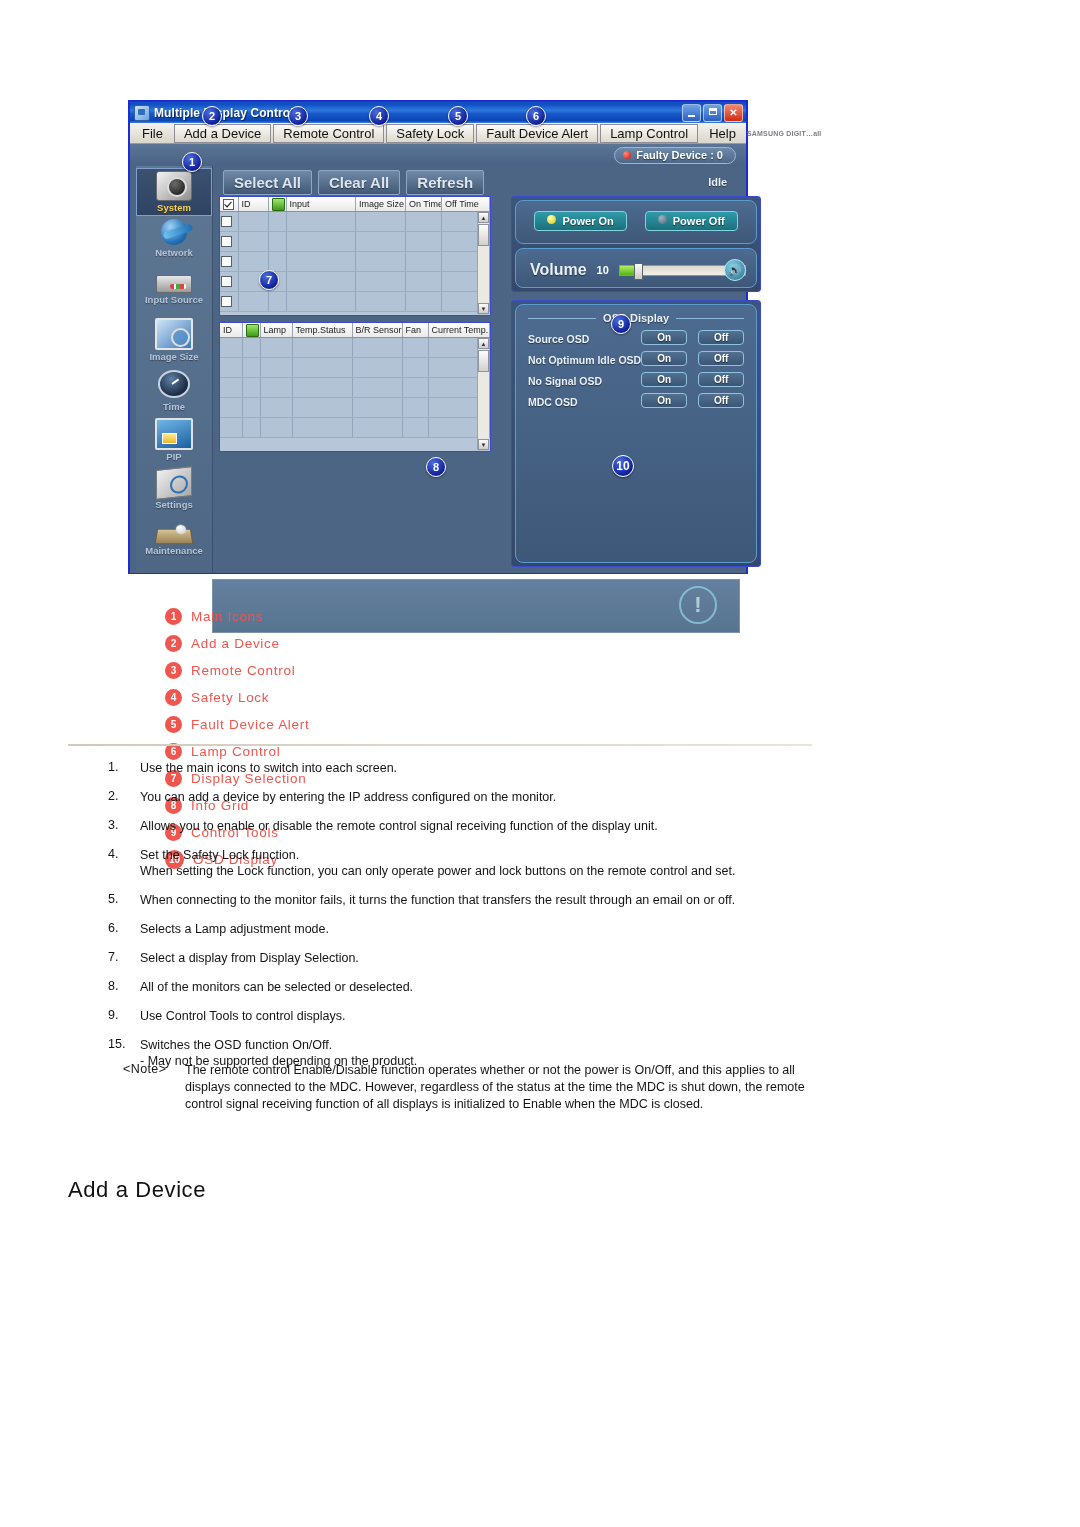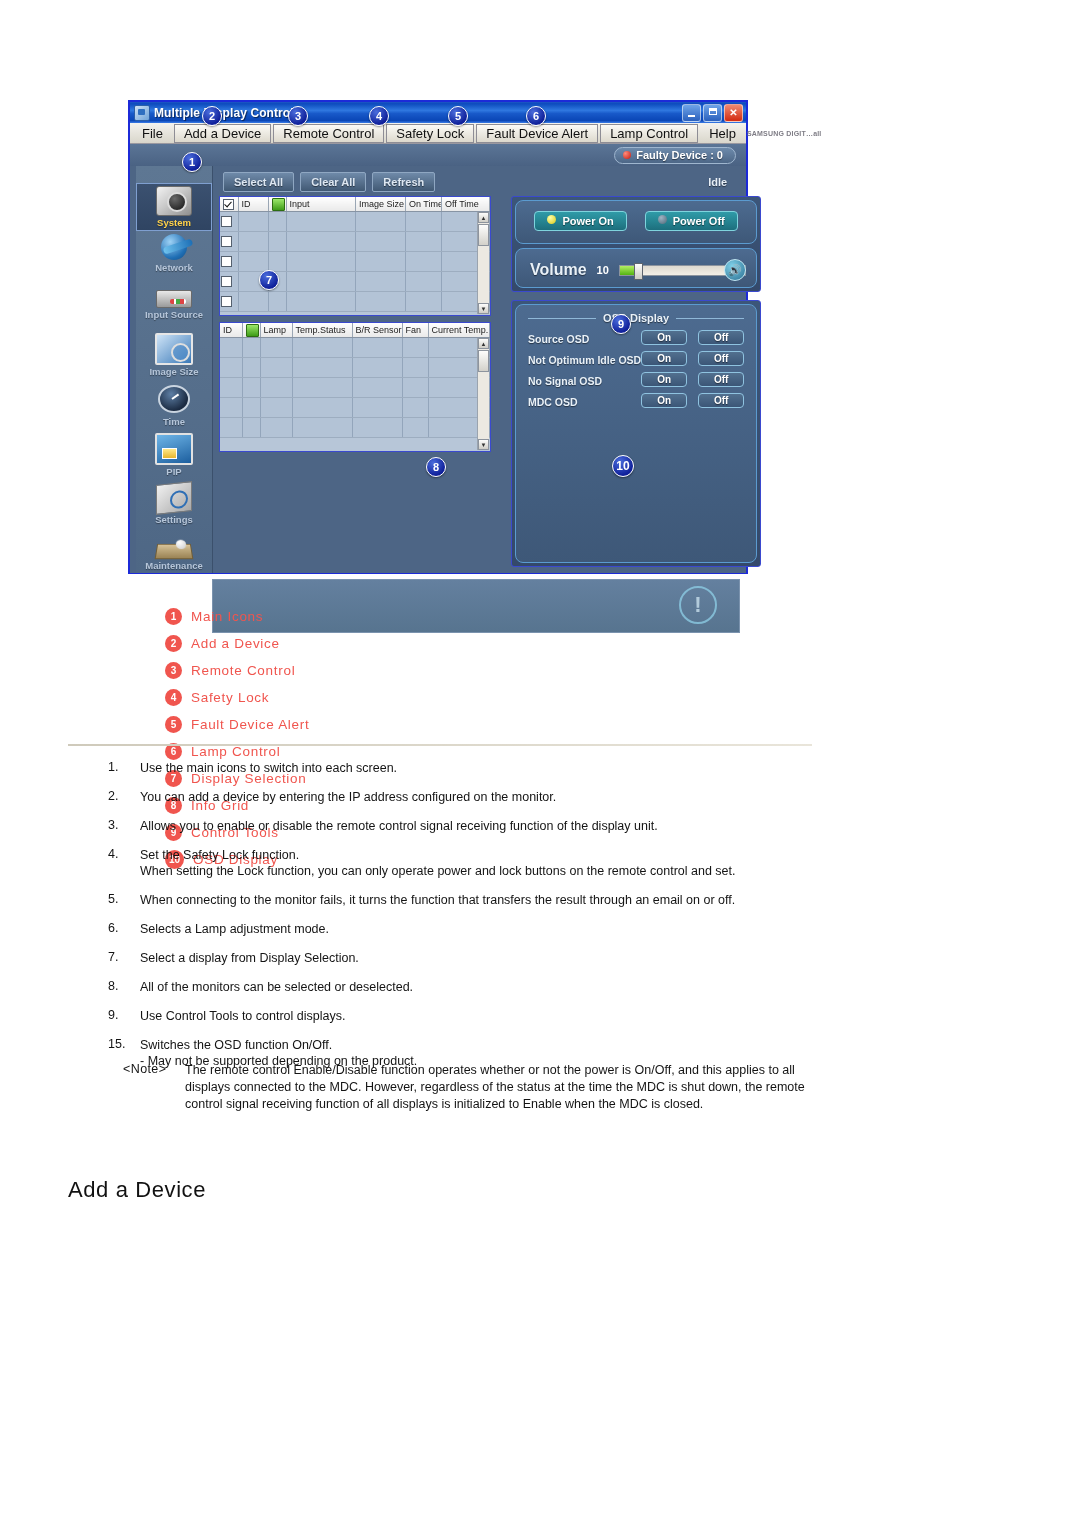--- a/index.html
+++ b/index.html
@@ -98,21 +98,21 @@
   .faulty-text { font-size: 11px; font-weight: bold; color:#ffffff; white-space:nowrap;
      text-shadow: 0 1px 1px rgba(0,0,0,.5); }
 
   .app-cols { display:flex; height: calc(100% - 22px); }
 
   
   .sidebar {
     width: 76px; flex:none;
     background: linear-gradient(to bottom,#5e7793,#4e6785);
     border-right: 1px solid #3b506c;
-    padding-top: 17px;
+    padding-top: 2px;
     margin-left: 6px;
   }
   .side-item {
     height: 48px; position:relative;
     display:flex; flex-direction:column; align-items:center; justify-content:flex-start;
     padding-top: 2px;
   }
   .side-item.active { background: linear-gradient(to bottom,#3b5170,#2f4462);
      border:1px solid #7f9fd0; box-sizing:border-box; }
   .side-ico { width: 34px; height: 28px; position: relative; }
@@ -151,21 +151,21 @@
      border:2px solid #2f6fb5; border-radius:50%; }
   .ic-maint { background: linear-gradient(to bottom,#d8c49a,#9b8455); border:1px solid #6f5d38;
      height: 14px; margin-top:10px; transform: perspective(30px) rotateX(16deg); }
   .ic-maint:after { content:''; position:absolute; right:4px; top:-6px; width:11px;height:11px;
      border-radius:50%; background: radial-gradient(circle at 35% 30%,#fff,#c9c9c9); }
 
   
   .content { flex:1; padding: 2px 6px 6px 6px; display:flex; flex-direction:column; }
   .toolbar-row { height: 28px; display:flex; align-items:center; gap: 6px; padding-left: 4px; }
   .tool-btn {
-    font-size: 11px; font-weight: bold; color:#dde7f2;
+    font-size: 15px; font-weight: bold; color:#dde7f2;
     background: linear-gradient(to bottom,#6f8aa9,#415974);
     border:1px solid #8fa7c2; border-radius: 2px;
     padding: 3px 10px; white-space:nowrap;
     text-shadow: 0 1px 1px rgba(0,0,0,.5);
   }
   .idle-text { margin-left:auto; margin-right: 34px; font-size:11px; font-weight:bold; color:#e7eef6;
      text-shadow: 0 1px 1px rgba(0,0,0,.5); }
 
   .panes { display:flex; gap: 20px; flex:1; min-height:0; }
   .left-pane { width: 272px; flex:none; display:flex; flex-direction:column; gap: 6px; }

